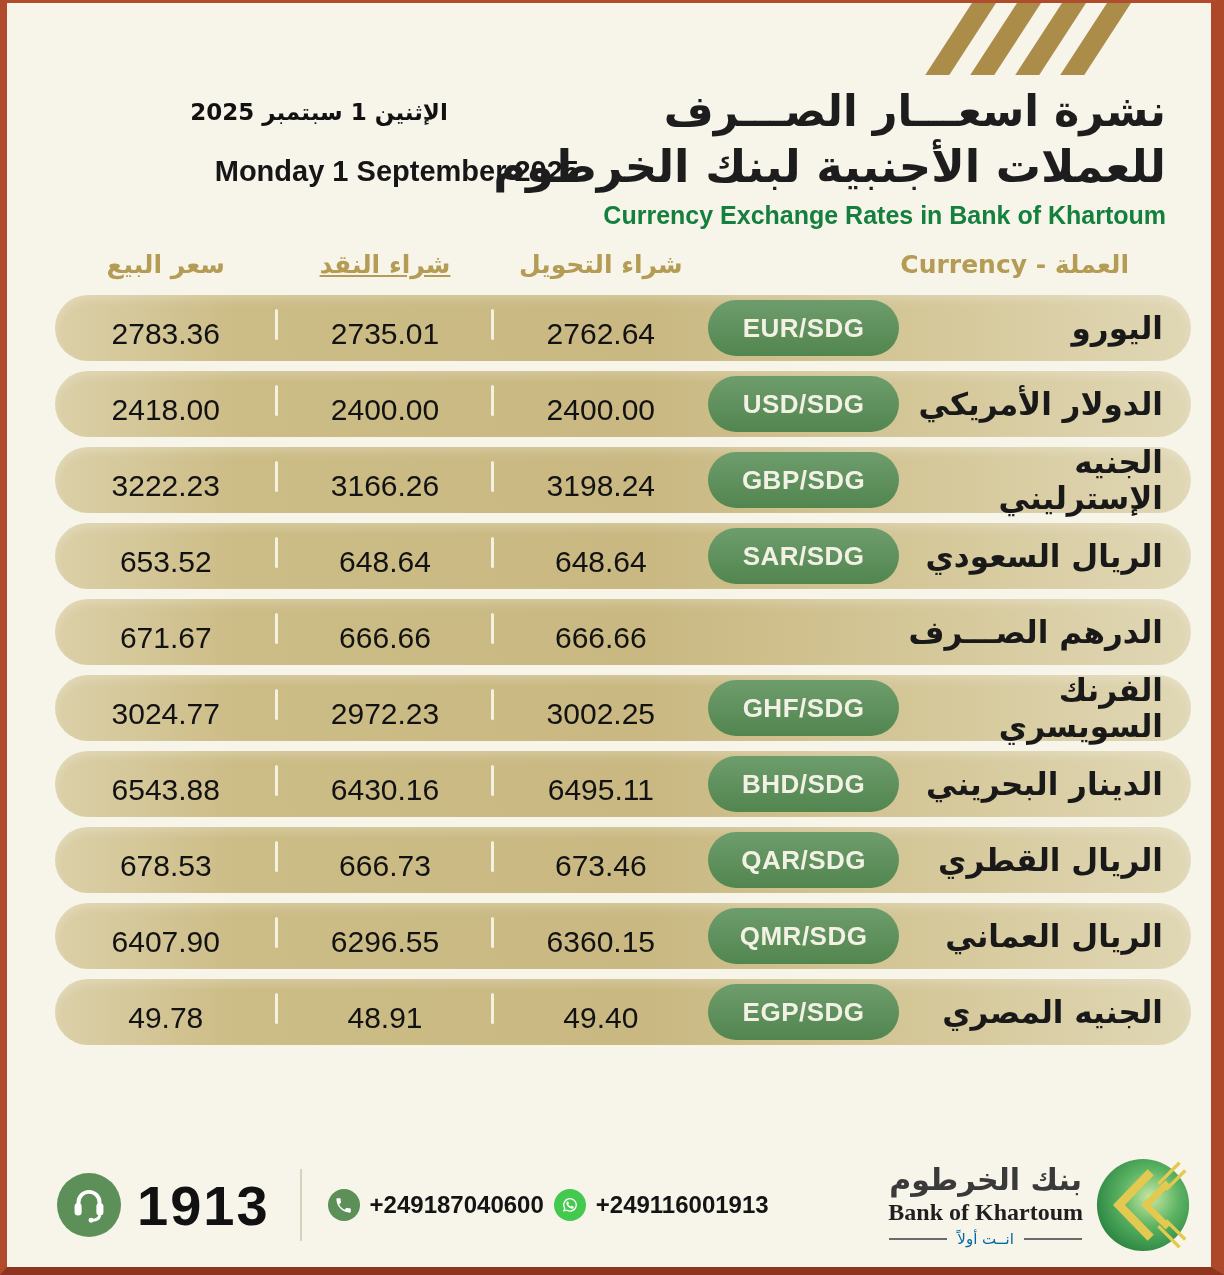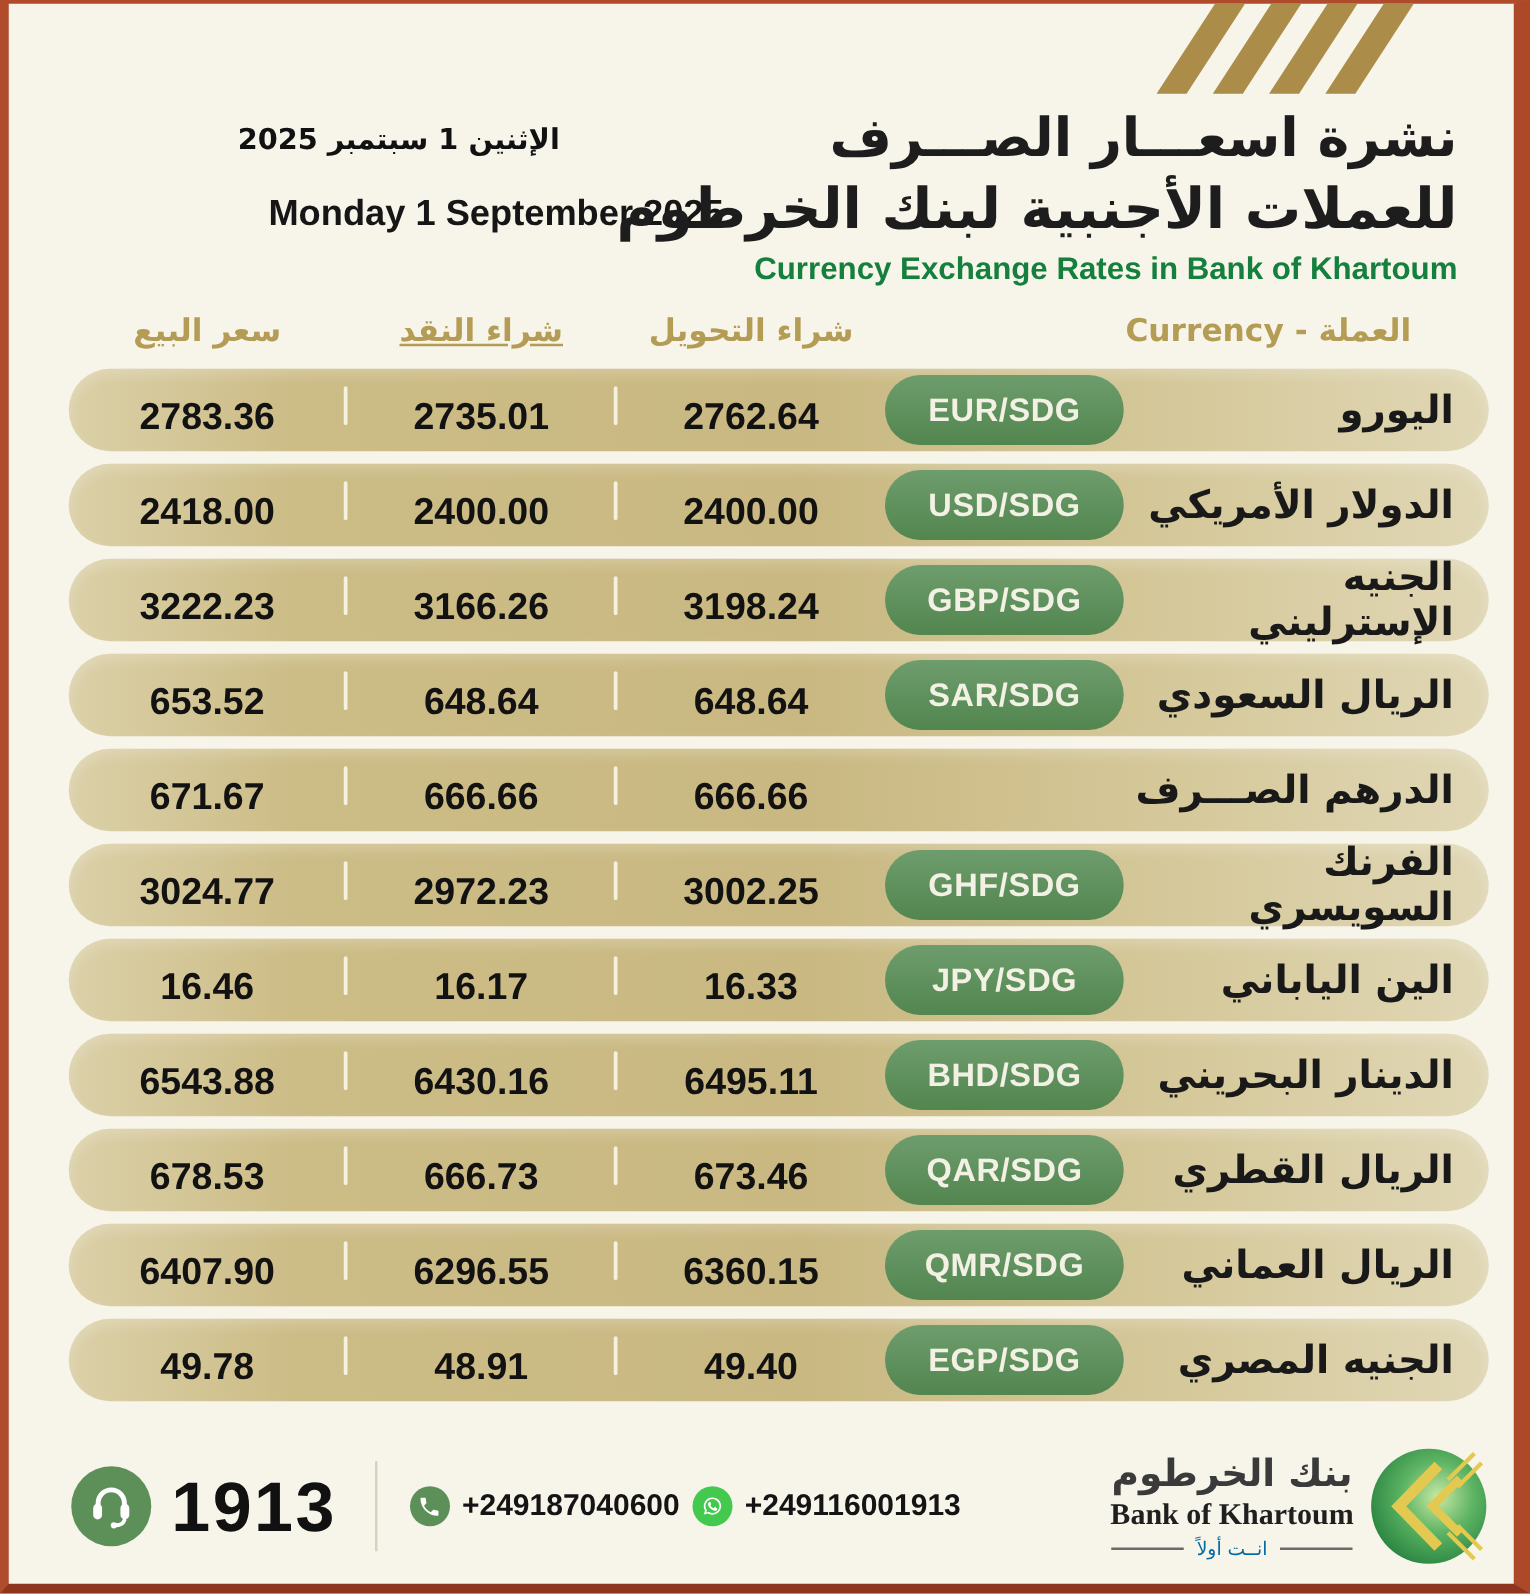--- a/index.html
+++ b/index.html
@@ -39,21 +39,21 @@
 
   .row{
     display:flex;align-items:center;
     height:66px;border-radius:33px;margin-bottom:10px;
     background:linear-gradient(90deg,#dbd0a8 0%,#ccbc86 16%,#c9b881 52%,#d5c89a 78%,#e0d7b5 100%);
     box-shadow:inset 0 5px 10px rgba(255,255,255,0.22);
   }
   .cell{box-sizing:border-box;}
   .num{
     font-family:"Liberation Sans","DejaVu Sans",sans-serif;
-    font-weight:bold;font-size:30px;color:#121212;text-align:center;
+    font-weight:normal;font-size:30px;color:#121212;text-align:center;
     position:relative;line-height:66px;height:54px;
   }
   .c-sell{width:19.5%;}
   .c-cash{width:19.1%;}
   .c-transfer{width:18.9%;}
   .c-pillwrap{width:16.8%;display:flex;align-items:center;justify-content:center;}
   .c-name{flex:1;text-align:right;padding-left:10px;padding-right:28px;font-size:31px;font-weight:bold;color:#191919;}
   .sep::after{
     content:"";position:absolute;right:-1px;top:14%;height:58%;width:3px;
     background:rgba(250,247,233,0.9);border-radius:2px;
@@ -168,29 +168,20 @@
     <div class="row">
       <div class="cell num c-sell sep">3024.77</div>
       <div class="cell num c-cash sep">2972.23</div>
       <div class="cell num c-transfer">3002.25</div>
       <div class="cell c-pillwrap">
         <div class="pill">GHF/SDG</div>
       </div>
       <div class="cell c-name" dir="rtl">الفرنك السويسري</div>
     </div>
 
-    <div class="row">
-      <div class="cell num c-sell sep">16.46</div>
-      <div class="cell num c-cash sep">16.17</div>
-      <div class="cell num c-transfer">16.33</div>
-      <div class="cell c-pillwrap">
-        <div class="pill">JPY/SDG</div>
-      </div>
-      <div class="cell c-name" dir="rtl">الين الياباني</div>
-    </div>
 
     <div class="row">
       <div class="cell num c-sell sep">6543.88</div>
       <div class="cell num c-cash sep">6430.16</div>
       <div class="cell num c-transfer">6495.11</div>
       <div class="cell c-pillwrap">
         <div class="pill">BHD/SDG</div>
       </div>
       <div class="cell c-name" dir="rtl">الدينار البحريني</div>
     </div>

